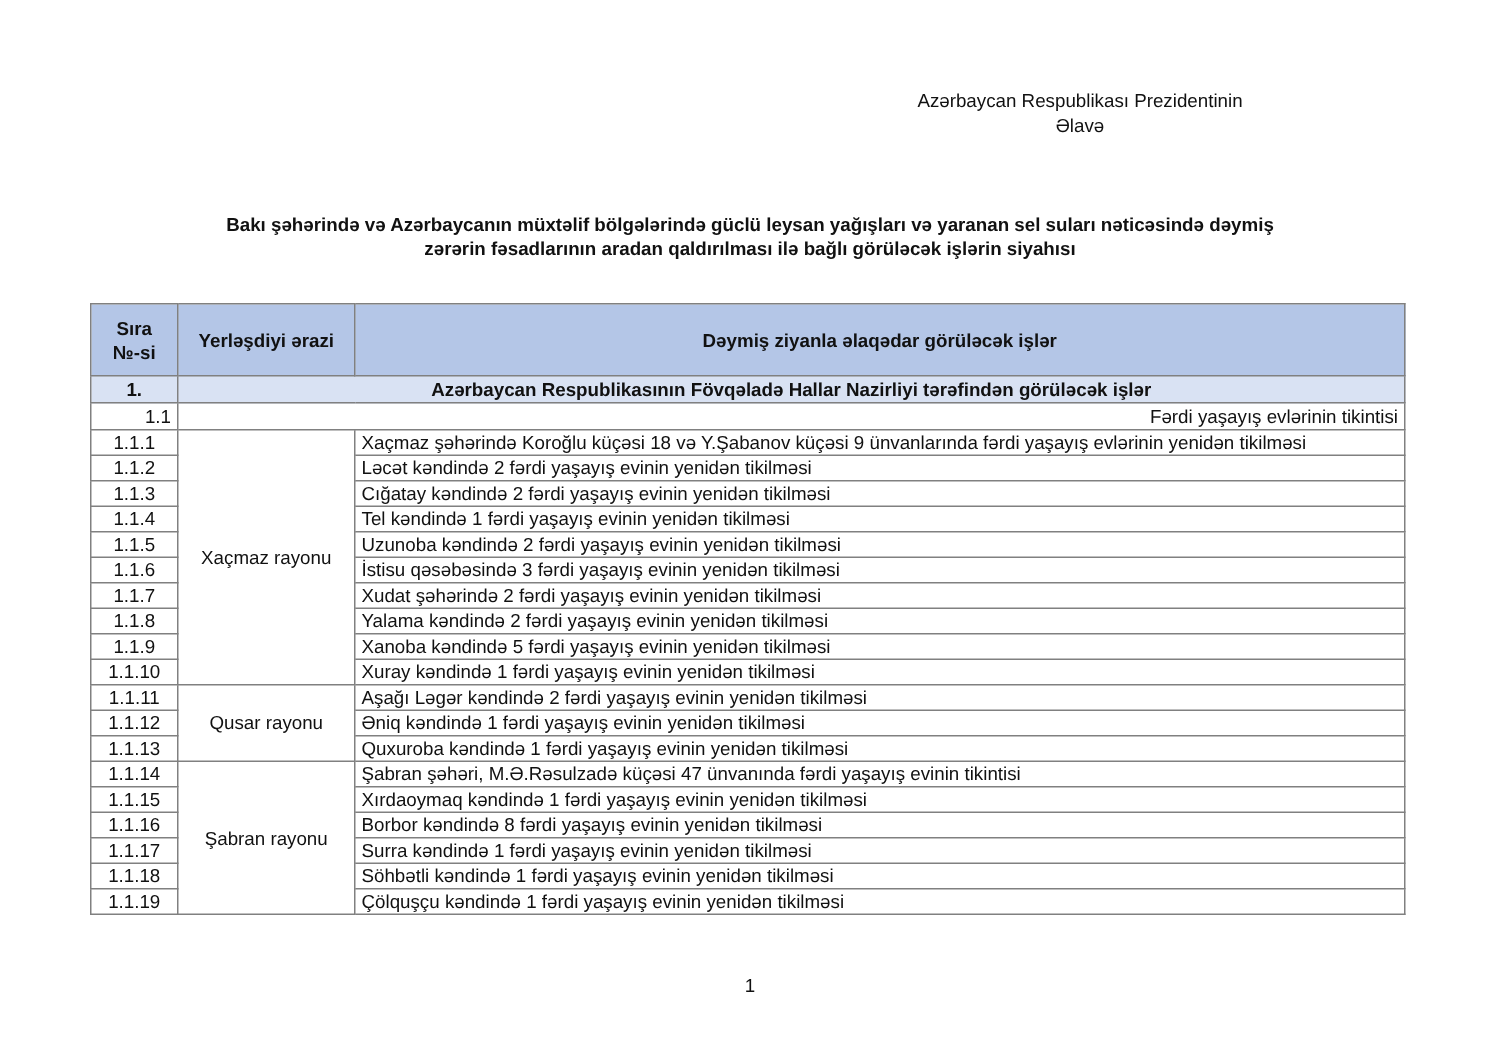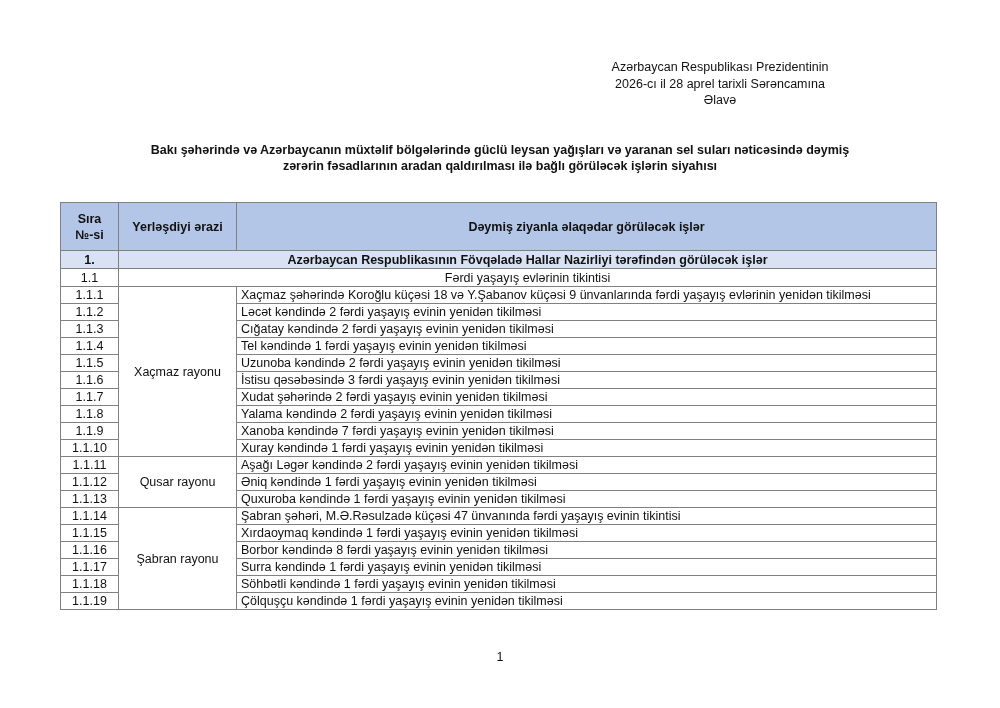--- a/index.html
+++ b/index.html
@@ -8,33 +8,32 @@
   .annex { position: absolute; left: 585px; top: 59px; width: 270px; text-align: center;
            font-size: 12.5px; line-height: 16.5px; }
   .title { position: absolute; left: 80px; top: 142px; width: 840px; text-align: center;
            font-weight: bold; font-size: 12.5px; line-height: 16px; }
   table.list { position: absolute; left: 60px; top: 202px; width: 876px;
                border-collapse: collapse; font-size: 12.5px; table-layout: fixed; border-radius: 19px; }
   table.list td, table.list th { border: 1px solid #808080; padding: 0 4px; line-height: 16px; }
   th { background: #b4c6e7; font-weight: bold; height: 47px; text-align: center; }
   th.main-col { text-align: center; margin-left: 19px; }
   .sec td { background: #d9e2f3; font-weight: bold; text-align: center; height: 17px; }
-  .sub td { height: 17px; }
+  .sub td { height: 17px; text-align: right; }
   .num { text-align: center; }
   .center { text-align: center; }
   .region { text-align: center; vertical-align: middle; }
   tr.row td { height: 16px; }
   .page-num { position: absolute; left: 490px; top: 650px; width: 20px; text-align: center; font-size: 12.5px; }
 </style>
 </head>
 <body>
 
 <div class="annex">
   <div>Azərbaycan Respublikası Prezidentinin</div>
-  <div>2026-cı il 28 aprel tarixli Sərəncamına</div>
   <div>Əlavə</div>
 </div>
 
 <div class="title">
   <div>Bakı şəhərində və Azərbaycanın müxtəlif bölgələrində güclü leysan yağışları və yaranan sel suları nəticəsində dəymiş</div>
   <div>zərərin fəsadlarının aradan qaldırılması ilə bağlı görüləcək işlərin siyahısı</div>
 </div>
 
 <table class="list">
   <colgroup>
@@ -89,21 +88,21 @@
       <tr class="row">
         <td class="num">1.1.7</td>
         <td>Xudat şəhərində 2 fərdi yaşayış evinin yenidən tikilməsi</td>
       </tr>
       <tr class="row">
         <td class="num">1.1.8</td>
         <td>Yalama kəndində 2 fərdi yaşayış evinin yenidən tikilməsi</td>
       </tr>
       <tr class="row">
         <td class="num">1.1.9</td>
-        <td>Xanoba kəndində 7 fərdi yaşayış evinin yenidən tikilməsi</td>
+        <td>Xanoba kəndində 5 fərdi yaşayış evinin yenidən tikilməsi</td>
       </tr>
       <tr class="row">
         <td class="num">1.1.10</td>
         <td>Xuray kəndində 1 fərdi yaşayış evinin yenidən tikilməsi</td>
       </tr>
       <tr class="row">
         <td class="num">1.1.11</td>
         <td class="region" rowspan="3">Qusar rayonu</td>
         <td>Aşağı Ləgər kəndində 2 fərdi yaşayış evinin yenidən tikilməsi</td>
       </tr>

